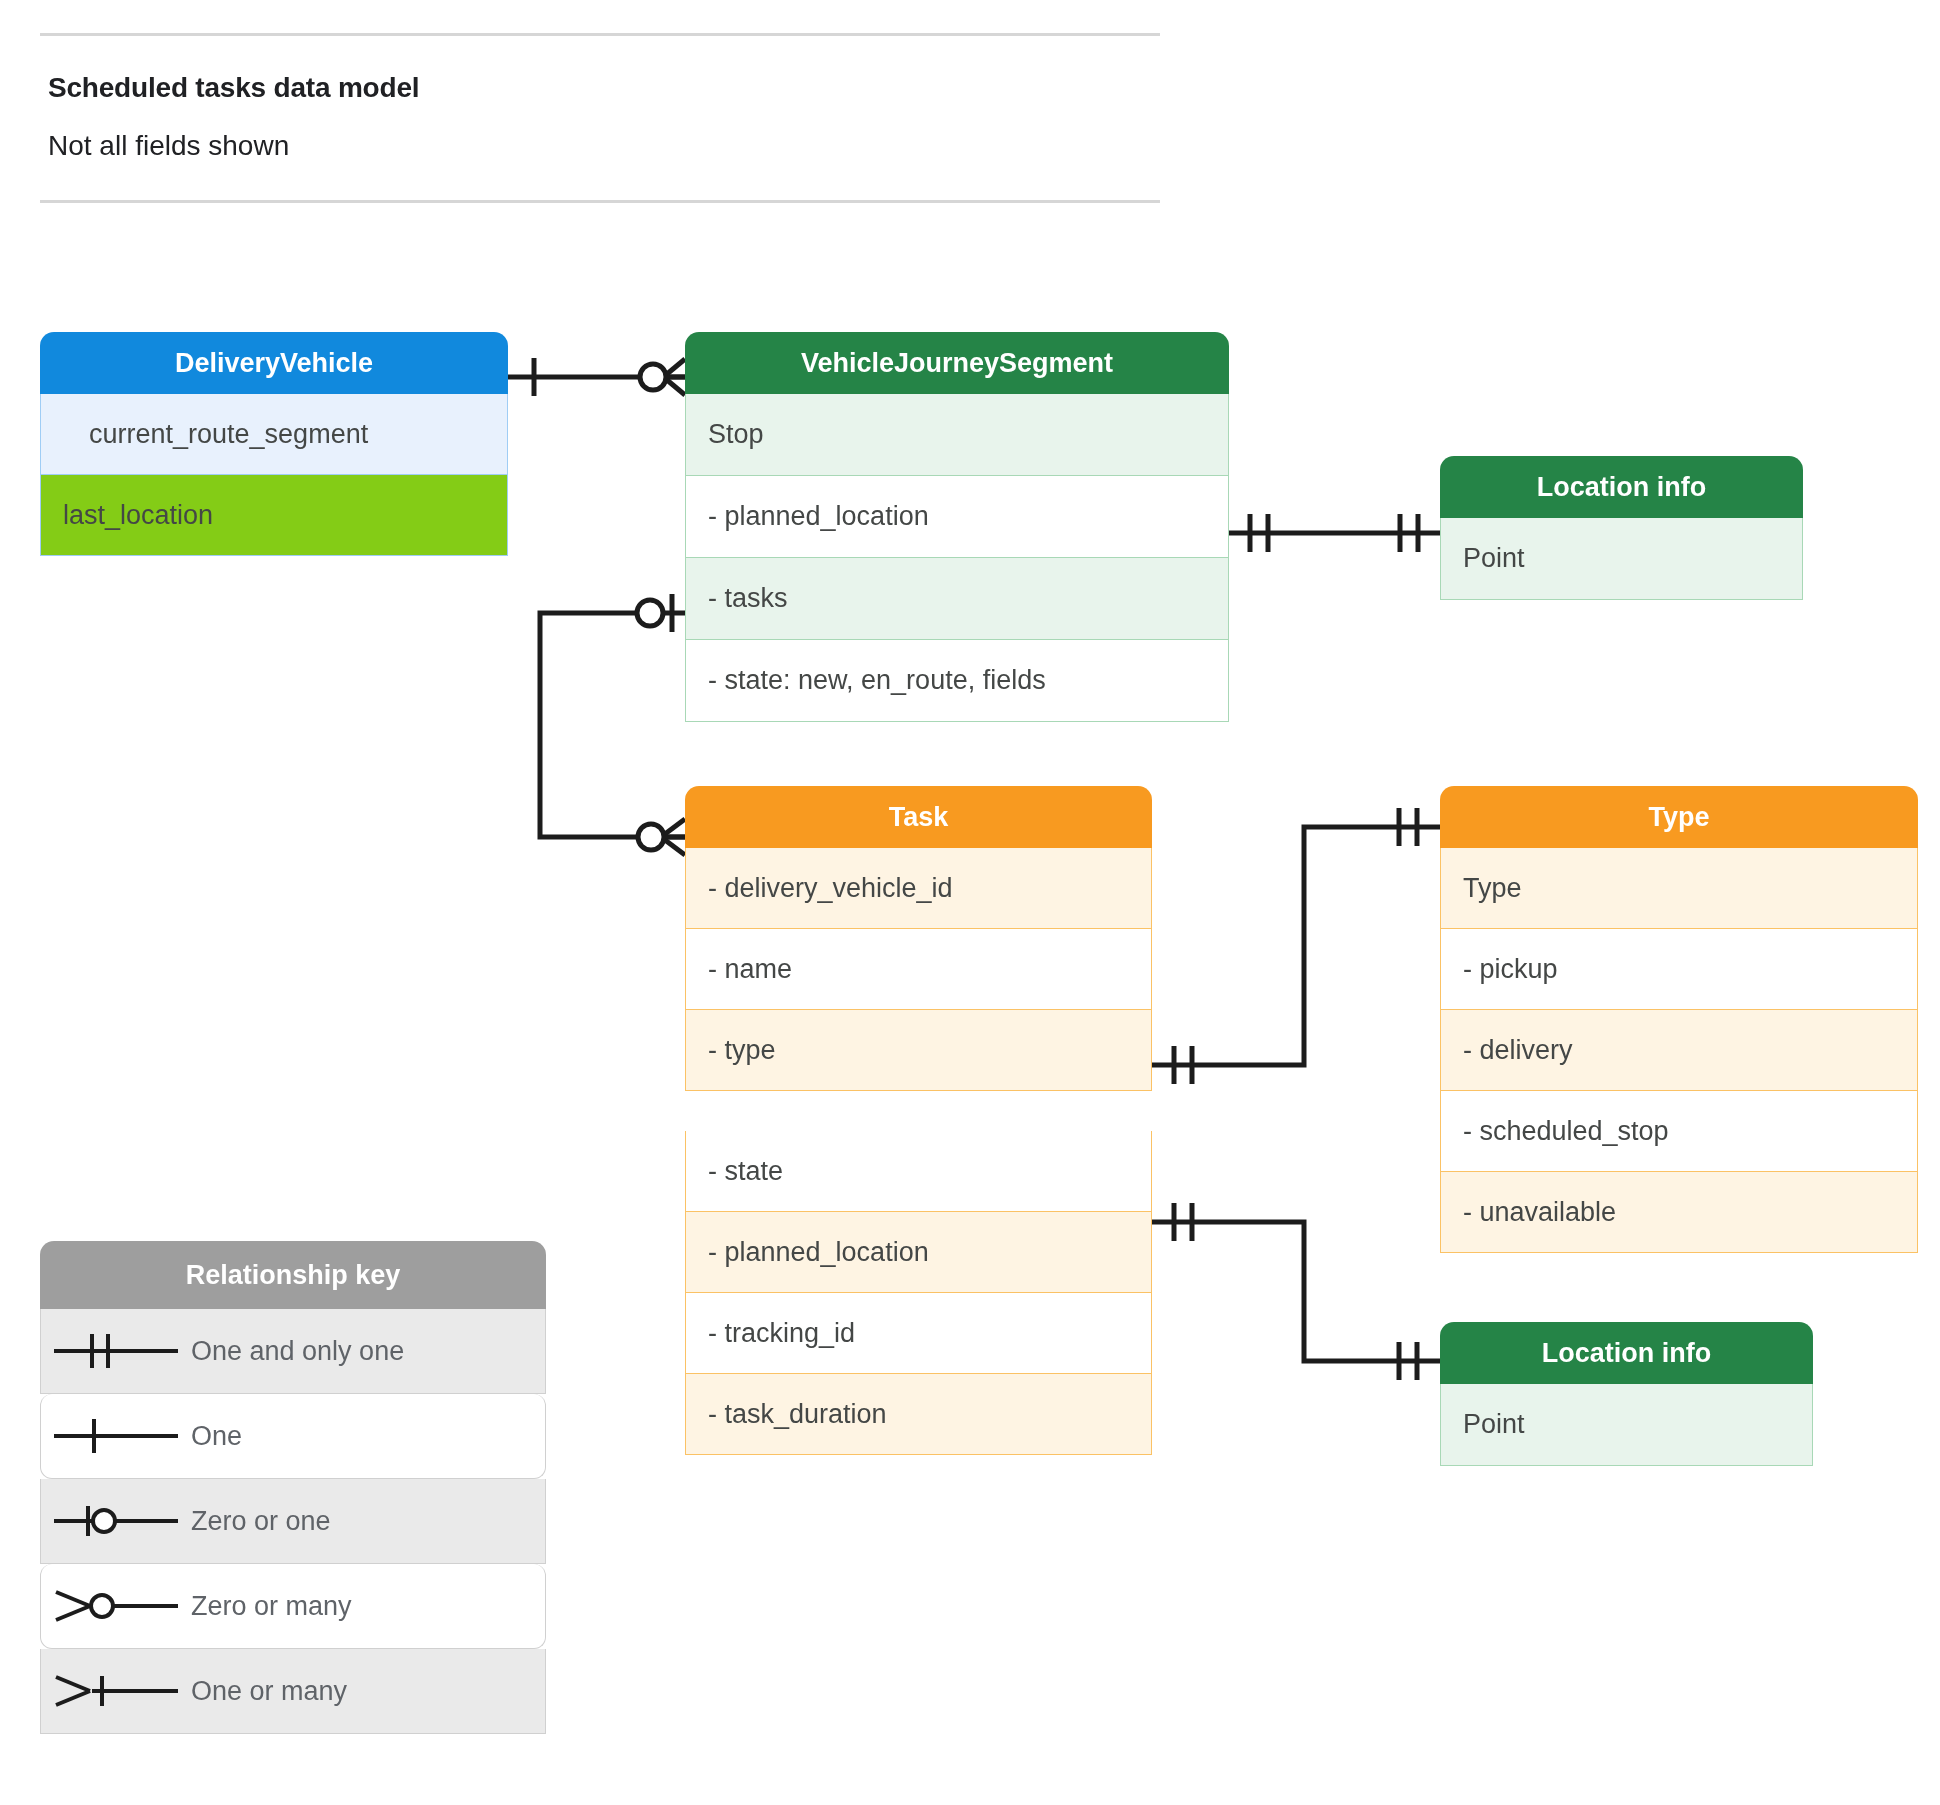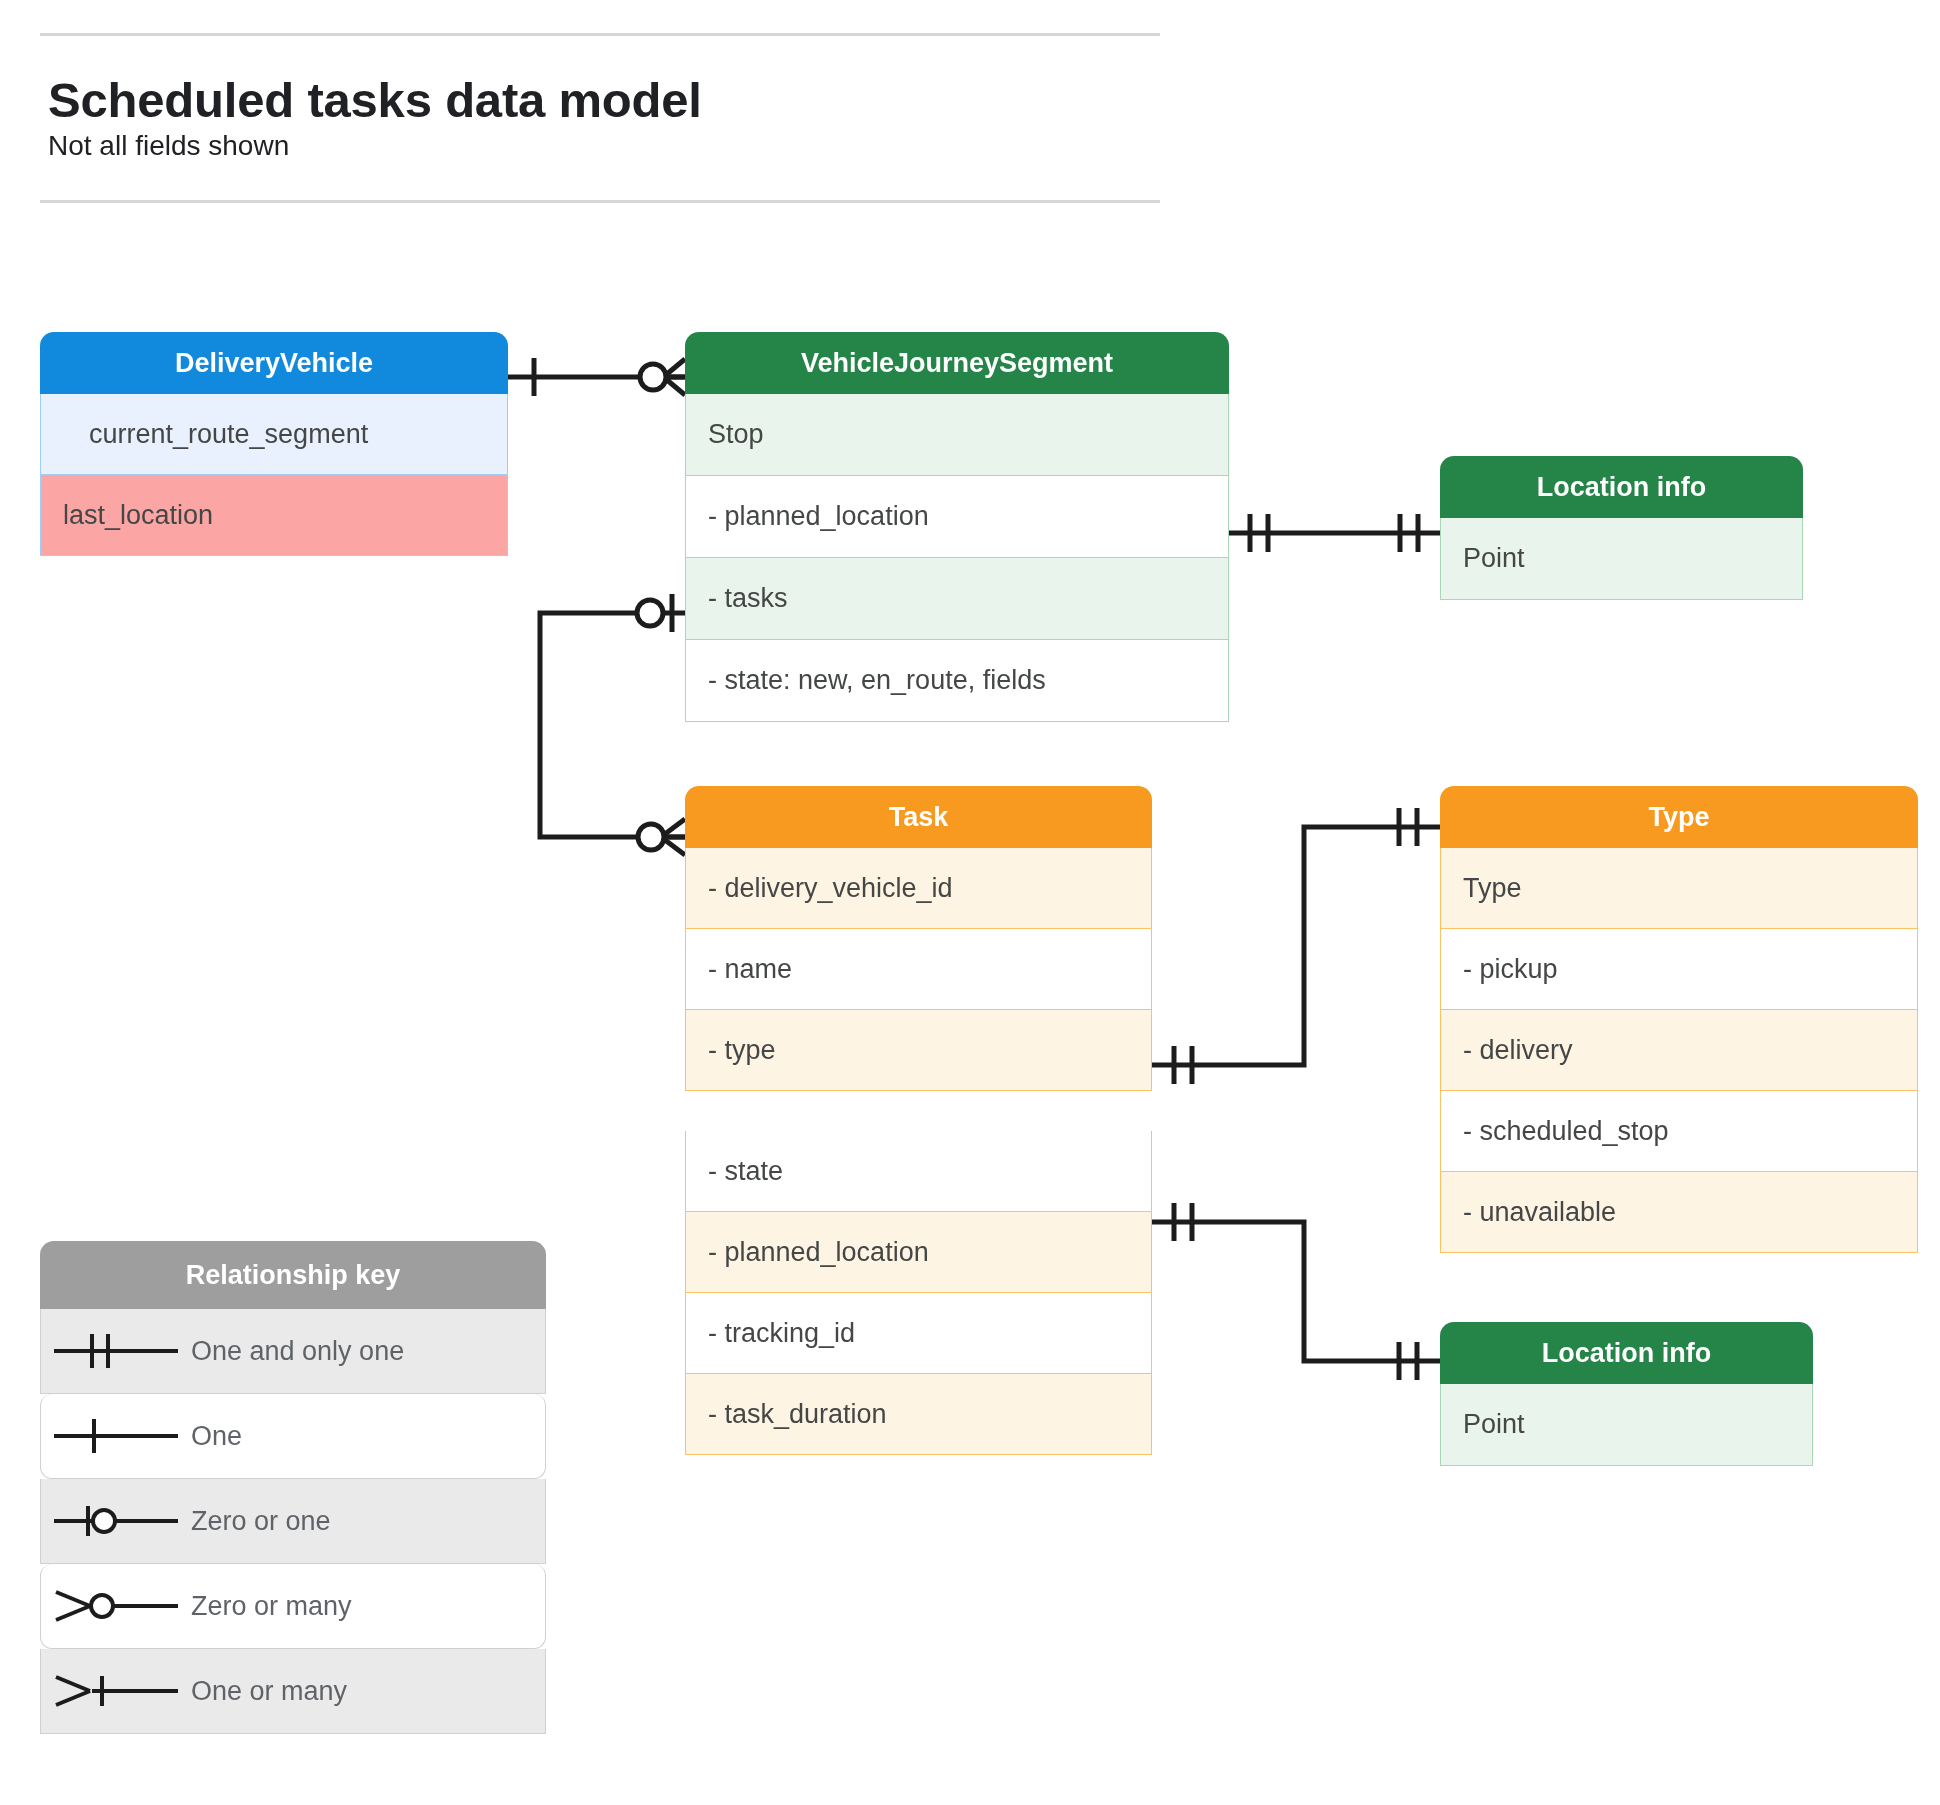--- a/index.html
+++ b/index.html
@@ -27,21 +27,21 @@
     height: 3px;
     background: #d6d6d6;
   }
   #rule-top { top: 33px; }
   #rule-bottom { top: 200px; }
 
   #page-title {
     position: absolute;
     left: 48px;
     top: 72px;
-    font-size: 49px;
+    font-size: 28px;
     font-weight: bold;
     color: #202124;
     letter-spacing: -0.2px;
     white-space: nowrap;
   }
   #page-subtitle {
     position: absolute;
     left: 48px;
     top: 130px;
     font-size: 28px;
@@ -78,21 +78,21 @@
   }
 
   
   .theme-blue .entity-header { background: #1189dd; }
   .theme-blue .entity-row {
     border: 1.5px solid #9fcdf5;
     border-top: none;
     padding-left: 22px;
   }
   .theme-blue .entity-row.tint { background: #e8f1fd; padding-left: 48px; }
-  .theme-blue .entity-row.plain { background: #fca5a5; }
+  .theme-blue .entity-row.plain { background: #84cc16; }
 
   
   .theme-green .entity-header { background: #258447; }
   .theme-green .entity-row {
     border: 1.5px solid #a8d8b6;
     border-top: none;
     padding-left: 22px;
   }
   .theme-green .entity-row.tint { background: #e8f4ec; }
   .theme-green .entity-row.plain { background: #ffffff; }

